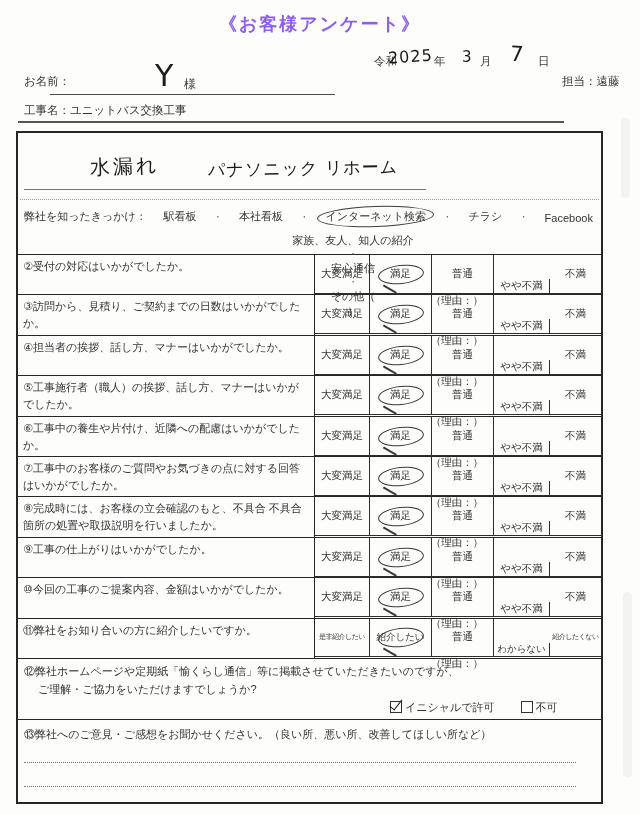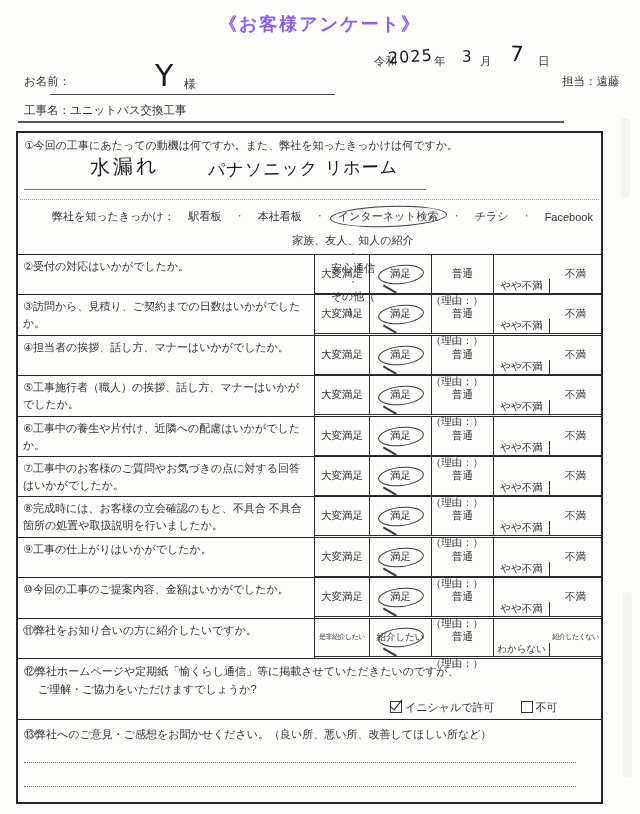--- a/index.html
+++ b/index.html
@@ -29,21 +29,21 @@
   .table{position:absolute;left:16px;top:131px;width:583px;height:669px;
          border:2px solid #262626;background:#fdfdfc;}
   
   .q1{position:relative;height:122px;box-sizing:border-box;border-bottom:1.5px solid #262626;}
   .q1-q{position:absolute;top:5px;left:6px;font-size:11px;}
   .q1-motive{position:absolute;top:20px;left:72px;font-size:20px;letter-spacing:3px;transform:rotate(-2deg);}
   .q1-source{position:absolute;top:24px;left:190px;font-size:17px;letter-spacing:1px;transform:rotate(-1deg);}
   .q1-line{position:absolute;top:56px;left:6px;width:402px;height:1px;background:#777;}
   .q1-dots{position:absolute;top:66px;left:2px;right:2px;border-top:1px dotted #999;}
   .q1-l1{position:absolute;top:76px;left:6px;right:8px;display:flex;justify-content:space-between;
-         align-items:center;font-size:11px;margin-left:28px;}
+         align-items:flex-end;font-size:11px;}
   .q1-l2{position:absolute;top:100px;left:100px;width:470px;display:flex;justify-content:space-between;
          align-items:center;font-size:11px;flex-direction:column;}
   .sep{color:#555;font-size:9px;}
   .circled{position:relative;}
   .circled::after{content:"";position:absolute;top:-3px;bottom:-3px;left:-8px;right:-8px;
                   border:1.5px solid #3c3c3c;border-radius:50%;transform:rotate(-2deg);}
   
   .rrow{display:flex;height:40.4px;box-sizing:border-box;border-bottom:1.5px solid #262626;}
   .qcell{width:297px;box-sizing:border-box;border-right:1.5px solid #262626;
          font-size:11px;line-height:1.55;padding:3px 8px 0 5px;}
@@ -101,21 +101,20 @@
   <div class="name-value hand">Y</div>
   <div class="name-hon">様</div>
   <div class="name-line"></div>
   <div class="staff">担当：遠藤</div>
   <div class="project">工事名：ユニットバス交換工事</div>
   <div class="project-line"></div>
 
   <div class="table">
 
     <div class="q1">
-      <div class="q1-q">①今回の工事にあたっての動機は何ですか。また、弊社を知ったきっかけは何ですか。</div>
       <div class="q1-motive hand">水漏れ</div>
       <div class="q1-source hand">パナソニック リホーム</div>
       <div class="q1-line"></div>
       <div class="q1-dots"></div>
       <div class="q1-l1" id="q1-line1">
         <span>弊社を知ったきっかけ：</span>
       <span>駅看板</span>
           <span class="sep">・</span>
           <span>本社看板</span>
           <span class="sep">・</span>

